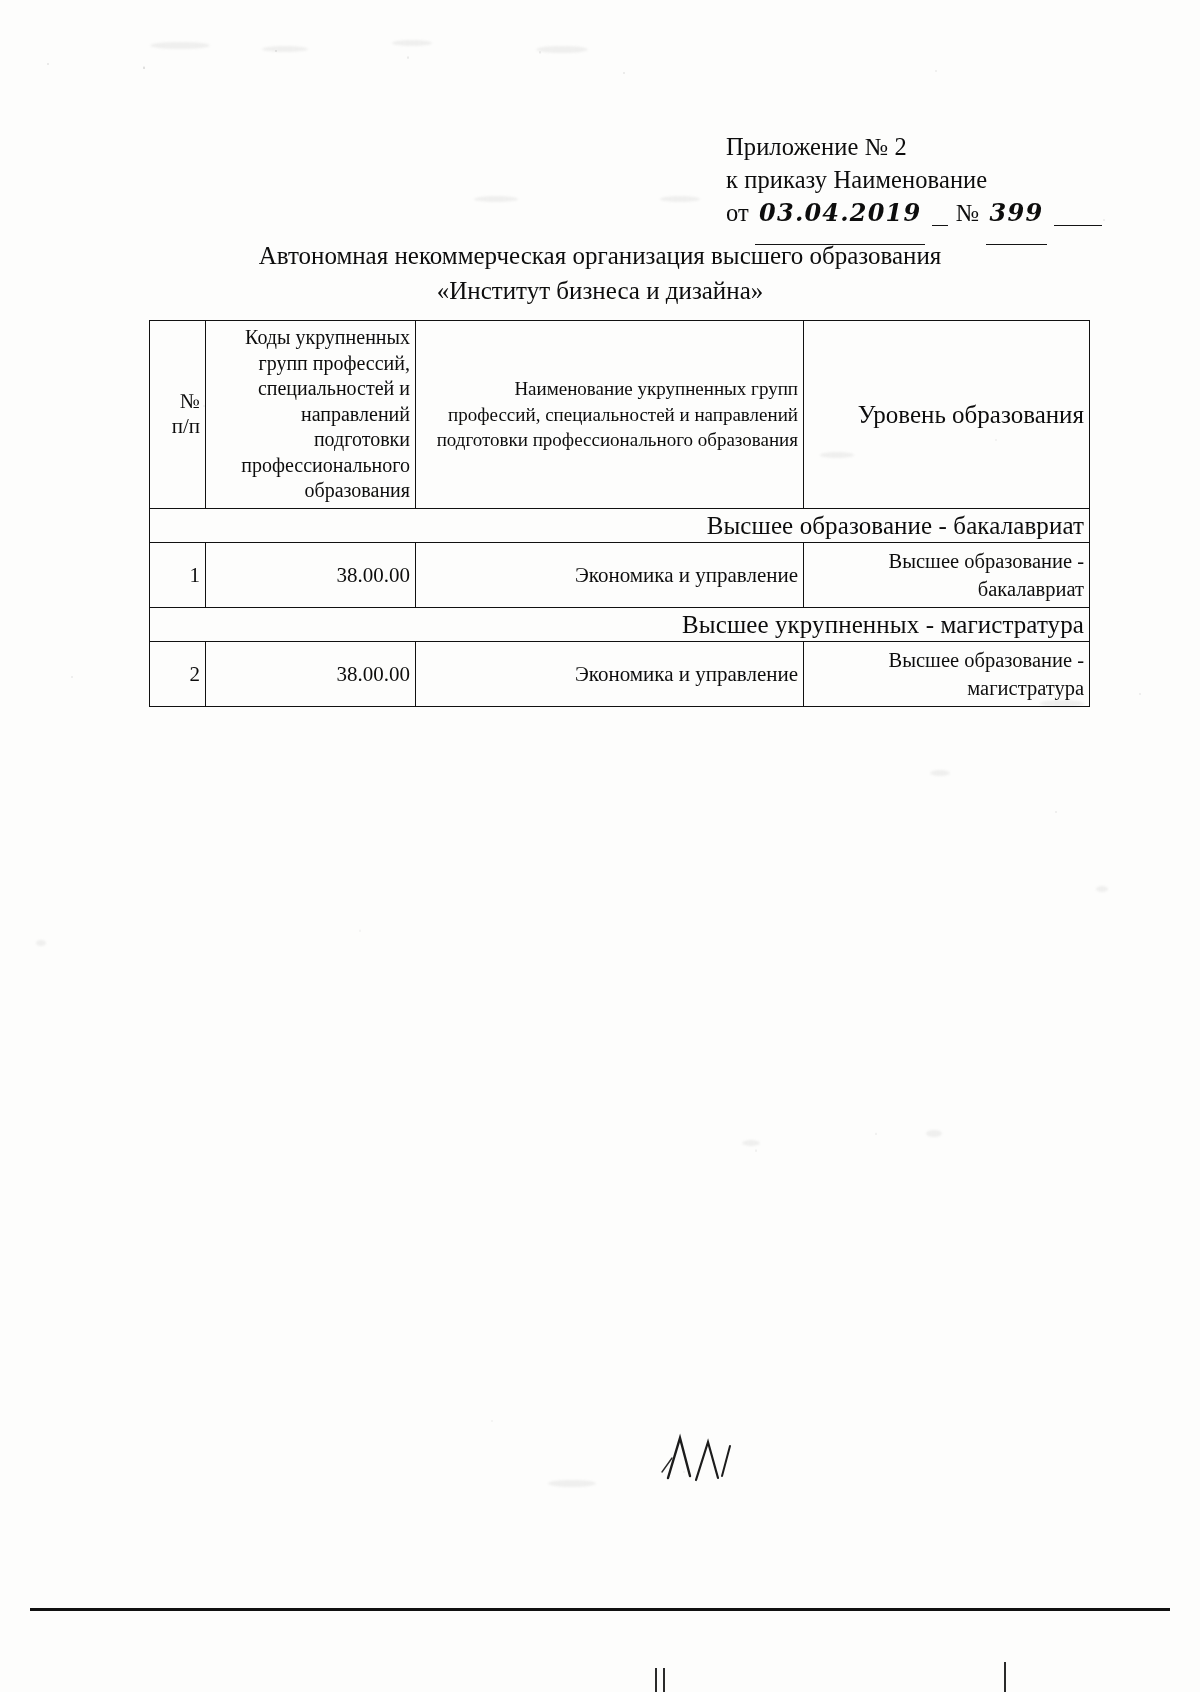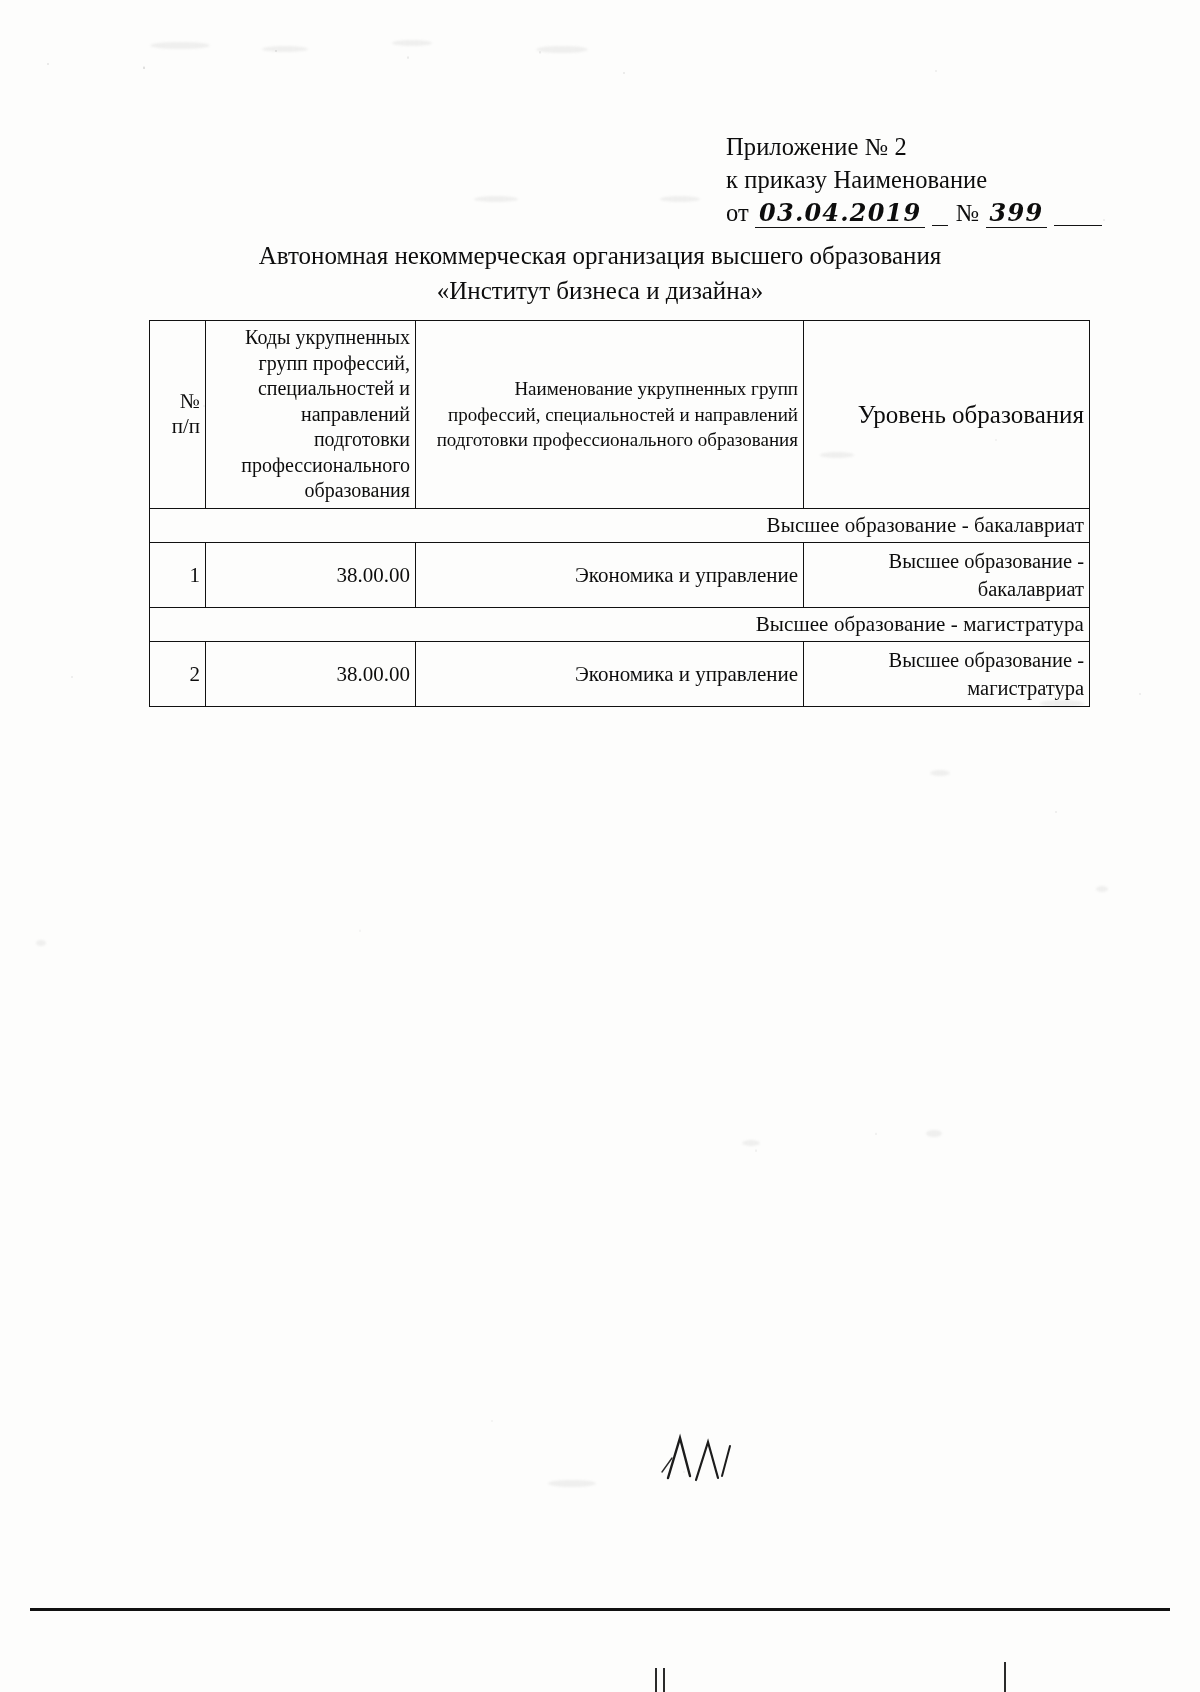--- a/index.html
+++ b/index.html
@@ -74,21 +74,21 @@
   .hand {
     font-family: "DejaVu Serif", serif;
     font-style: italic;
     font-weight: 600;
     letter-spacing: 1.2px;
     font-size: 24px;
   }
   .ul-seg {
     display: inline-block;
     border-bottom: 1.6px solid #141414;
-    padding: 0 4px 1px 4px;
+    padding: 0 4px 18px 4px;
     line-height: 26px;
   }
   .ul-blank {
     display: inline-block;
     border-bottom: 1.6px solid #141414;
     height: 24px;
     vertical-align: -5px;
   }
 
   
@@ -126,21 +126,21 @@
   .col-name  { width: 388px; }
   .col-level { width: 286px; }
 
   .hdr-no   { font-size: 21px; line-height: 26px; }
   .hdr-code { font-size: 20px; line-height: 26.5px; }
   .hdr-name { font-size: 19px; line-height: 28px; padding: 6px 16px; }
   .hdr-level{ font-size: 25px; }
 
   .section-row td {
     font-weight: bold;
-    font-size: 21px;
+    font-size: 25px;
     padding: 5px 4px 6px;
     letter-spacing: .1px;
   }
   .data-row td { font-size: 21px; line-height: 28px; padding: 8px 4px; }
   .data-row .cell-level { font-size: 20.5px; line-height: 28px; }
 
   
   #footer-rule {
     position: absolute;
     left: 30px;
@@ -230,21 +230,21 @@
         <td class="cell-no">1</td>
         <td class="cell-code">38.00.00</td>
         <td class="cell-name">Экономика и управление</td>
         <td class="cell-level">
           <div>Высшее образование -</div>
           <div>бакалавриат</div>
         </td>
       </tr>
 
       <tr class="section-row">
-        <td colspan="4">Высшее образование - магистратура</td>
+        <td colspan="4">Высшее укрупненных - магистратура</td>
       </tr>
       <tr class="data-row">
         <td class="cell-no">2</td>
         <td class="cell-code">38.00.00</td>
         <td class="cell-name">Экономика и управление</td>
         <td class="cell-level">
           <div>Высшее образование -</div>
           <div>магистратура</div>
         </td>
       </tr>

